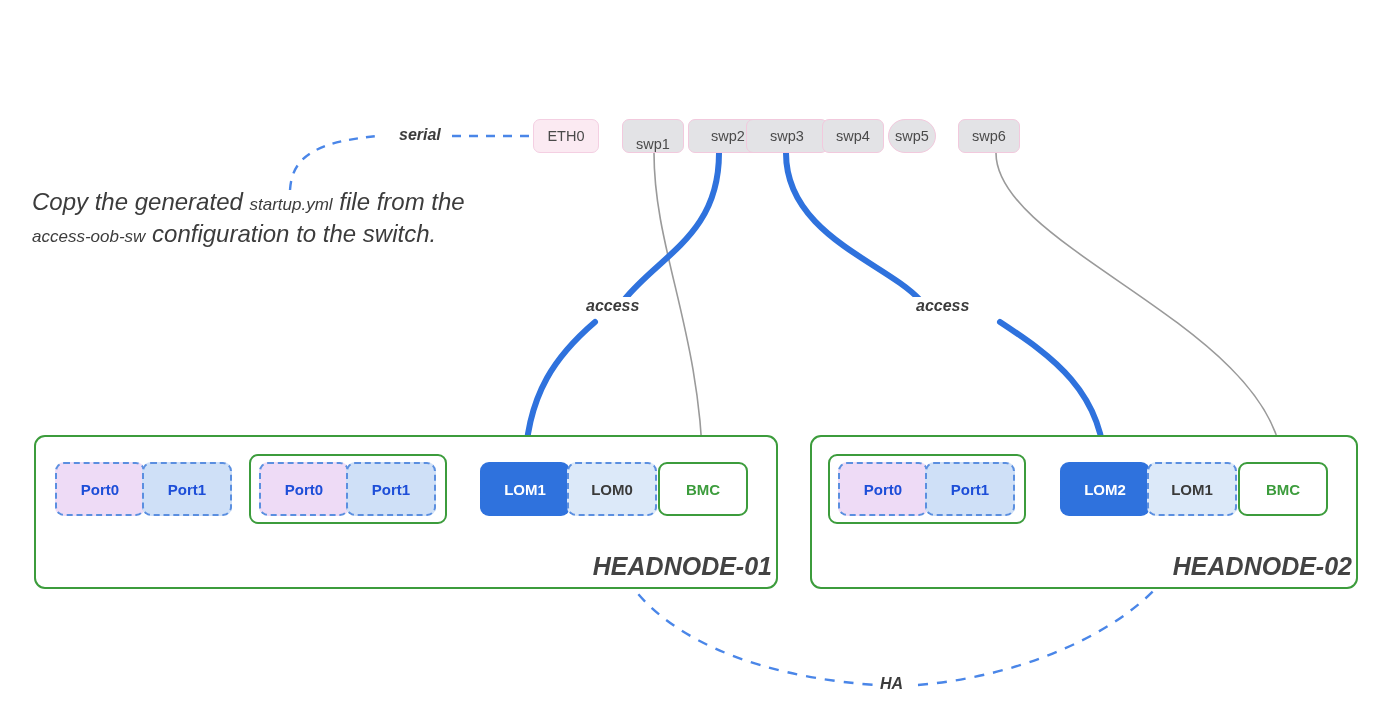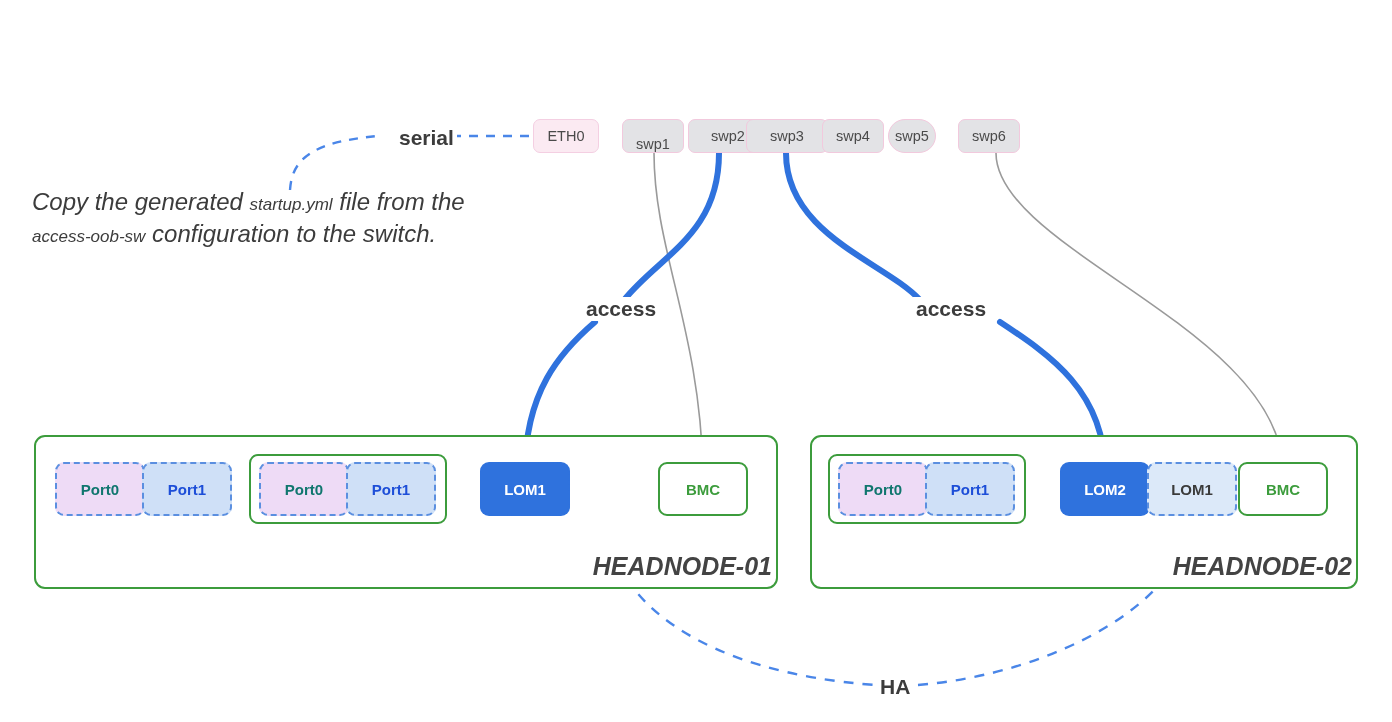--- a/index.html
+++ b/index.html
@@ -96,21 +96,21 @@
     border-radius: 9px;
     box-sizing: border-box;
     display: flex;
     align-items: center;
     justify-content: center;
     font-size: 15px;
     font-weight: bold;
     white-space: nowrap;
   }
   .nic.dashed { border: 2.2px dashed #5b8fe0; }
-  .nic.port0  { background: #eedbf6; color: #0f766e; }
+  .nic.port0  { background: #eedbf6; color: #1d4ed8; }
   .nic.port1  { background: #cfe0f7; color: #1d4ed8; }
   .nic.lom-active { background: #2f72dd; color: #ffffff; border-color: #2f72dd; }
   .nic.lom-idle   { background: #dce9f9; color: #3b3b3b; }
   .nic.bmc {
     background: #ffffff;
     color: #3c9c3c;
     border: 2.4px solid #3c9c3c;
   }
 
   
@@ -120,26 +120,27 @@
     width: 600px;
     font-size: 24px;
     font-style: italic;
     color: #3c3c3c;
     line-height: 1.32;
   }
   .note .mono-small { font-size: 17px; }
 
   .wire-label {
     position: absolute;
-    font-size: 21px;
+    font-size: 16px;
     font-weight: bold;
     color: #3c3c3c;
     background: #ffffff;
     padding: 0 3px;
     white-space: nowrap;
+    font-style: italic;
   }
 </style>
 </head>
 <body>
 
 <div id="stage">
 
   <svg id="wires" viewBox="0 0 1392 722" xmlns="http://www.w3.org/2000/svg">
 
     <path d="M 654 153 C 654 250, 700 330, 703 472" fill="none" stroke="#9a9a9a" stroke-width="1.6"></path>
@@ -209,20 +210,23 @@
   <div class="nic dashed port0" style="left:259px; top:462px; width:90px;">
     <span>Port0</span>
   </div>
   <div class="nic dashed port1" style="left:346px; top:462px; width:90px;">
     <span>Port1</span>
   </div>
 
   <div class="nic dashed lom-active" style="left:480px; top:462px; width:90px;">
     <span>LOM1</span>
   </div>
+  <div class="nic dashed lom-idle" style="left:567px; top:462px; width:90px;">
+    <span>LOM0</span>
+  </div>
   <div class="nic bmc" style="left:658px; top:462px; width:90px;">
     <span>BMC</span>
   </div>
 
   <div class="headnode" style="left:810px; top:435px; width:548px; height:154px;">
     <div class="headnode-label">HEADNODE-02</div>
   </div>
 
   <div class="nic-group" style="left:828px; top:454px; width:198px; height:70px;"></div>
   <div class="nic dashed port0" style="left:838px; top:462px; width:90px;">

